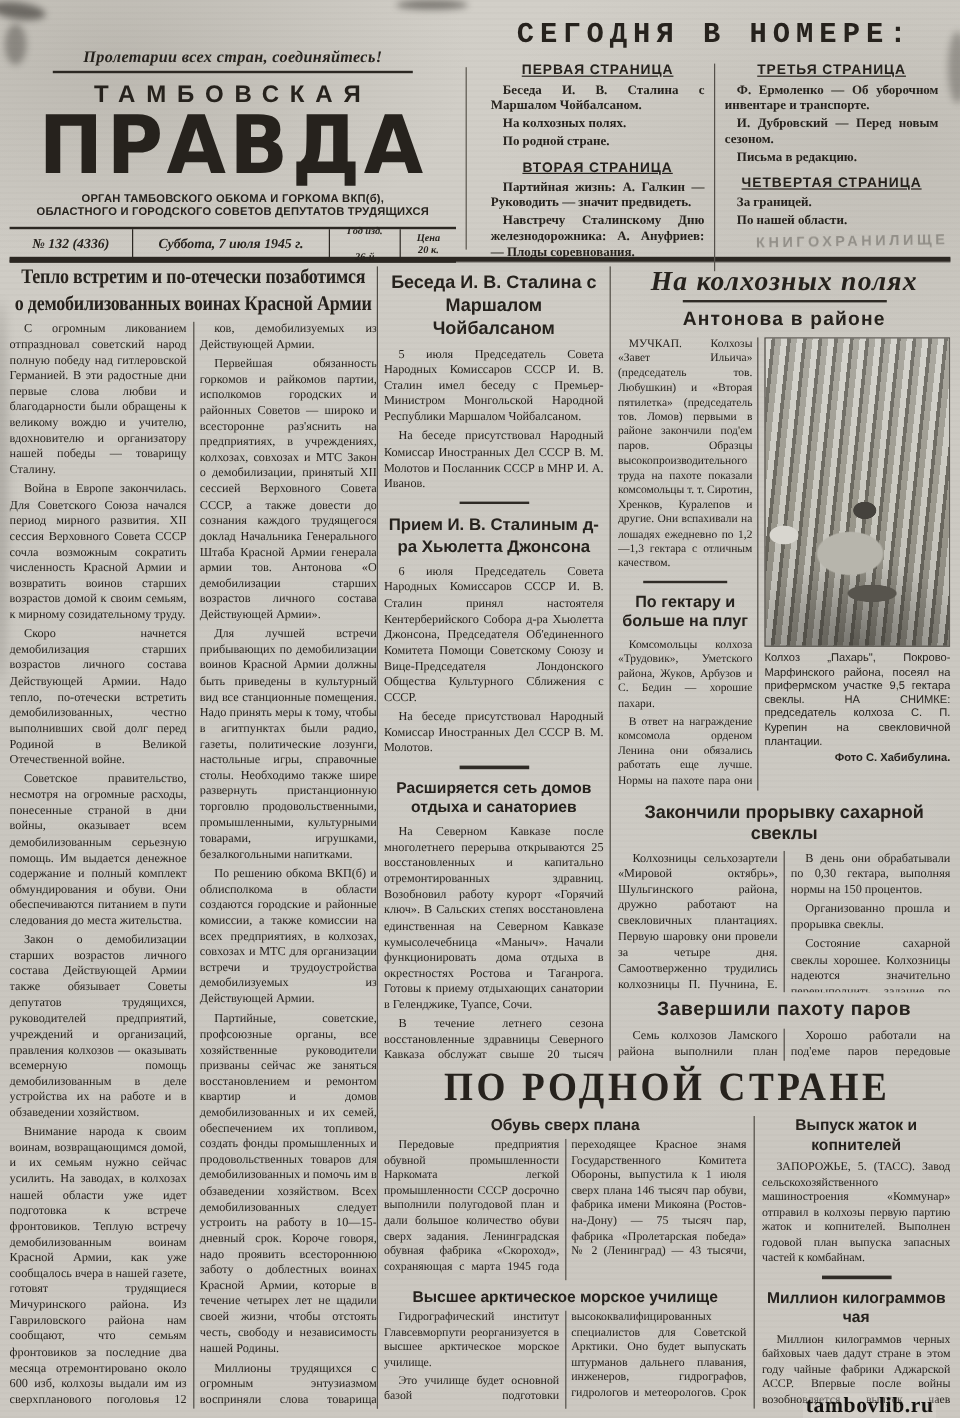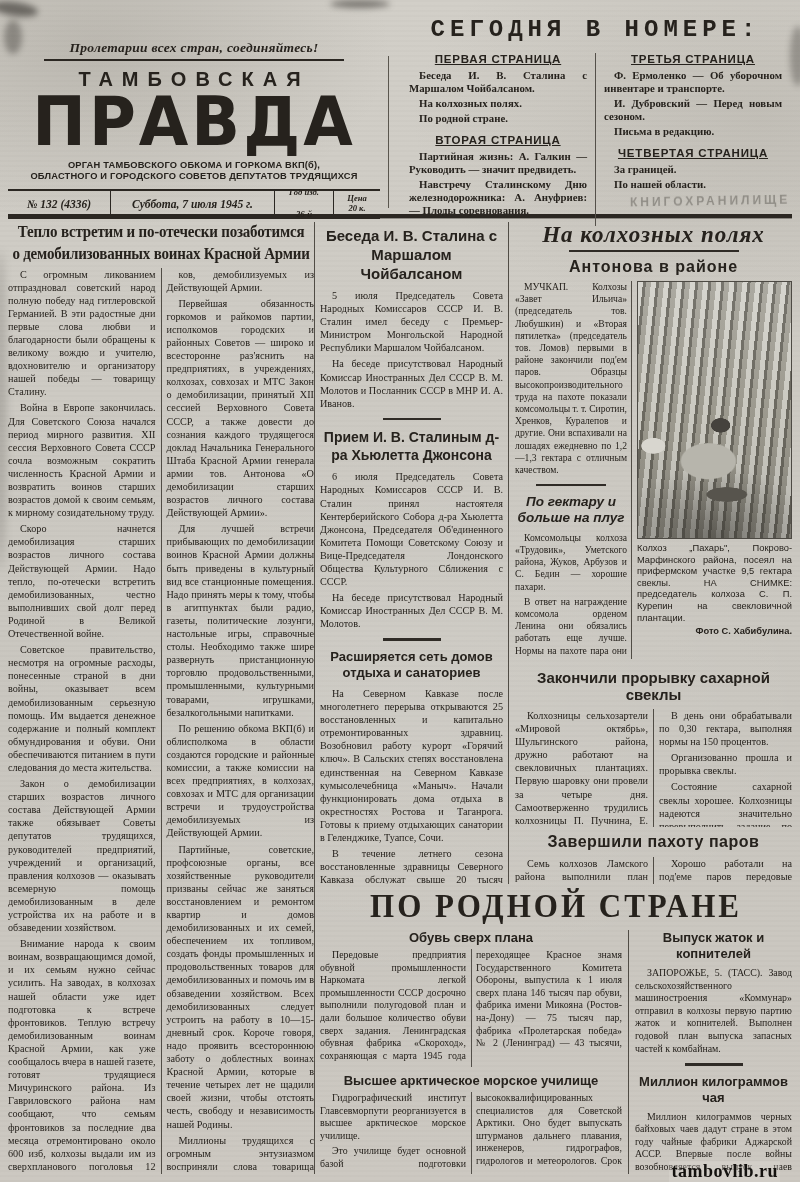--- a/index.html
+++ b/index.html
@@ -91,21 +91,21 @@
       radial-gradient(ellipse 20px 13px at 10% 64%, #d8d6cf 0 58%, transparent 62%),
       radial-gradient(ellipse 16px 12px at 54% 56%, #45423d 0 58%, transparent 62%),
       radial-gradient(ellipse 46px 30px at 46% 70%, #b7b5ac 0 58%, transparent 62%),
       radial-gradient(ellipse 34px 12px at 58% 83%, #57544d 0 58%, transparent 62%),
       radial-gradient(ellipse 90% 40% at 50% 100%, rgba(60,58,52,.55) 0%, transparent 70%),
       repeating-linear-gradient(96deg, rgba(250,250,246,.5) 0 5px, rgba(70,68,62,.55) 5px 8px, rgba(160,158,150,.35) 8px 13px),
       linear-gradient(#b2b0a7 0%,#989588 55%,#76736a 100%);
   }
   .caption{margin-top:4px;font-family:"Liberation Sans",sans-serif;font-size:9.3px;line-height:11.6px;text-align:justify;}
   .credit{font-family:"Liberation Sans",sans-serif;font-size:9.3px;text-align:right;margin-top:2px;font-weight:bold;}
-  .t-hectare{font-size:13.5px;line-height:16px;margin-top:4px;font-style:italic;}
+  .t-hectare{font-size:13.5px;line-height:16px;margin-top:4px;}
   .t-beets{font-size:15px;margin-top:10px;}
   .t-fallow{font-size:16px;letter-spacing:.5px;margin-top:6px;}
   .twocol{display:flex;overflow:hidden;}
   .twocol .tc{flex:1;overflow:hidden;}
   .twocol .tc.a{padding-right:5px;}
   .twocol .tc.b{padding-left:5px;}
   .beets-cols{height:118px;}
   .fallow-cols{height:104px;}
 
   

